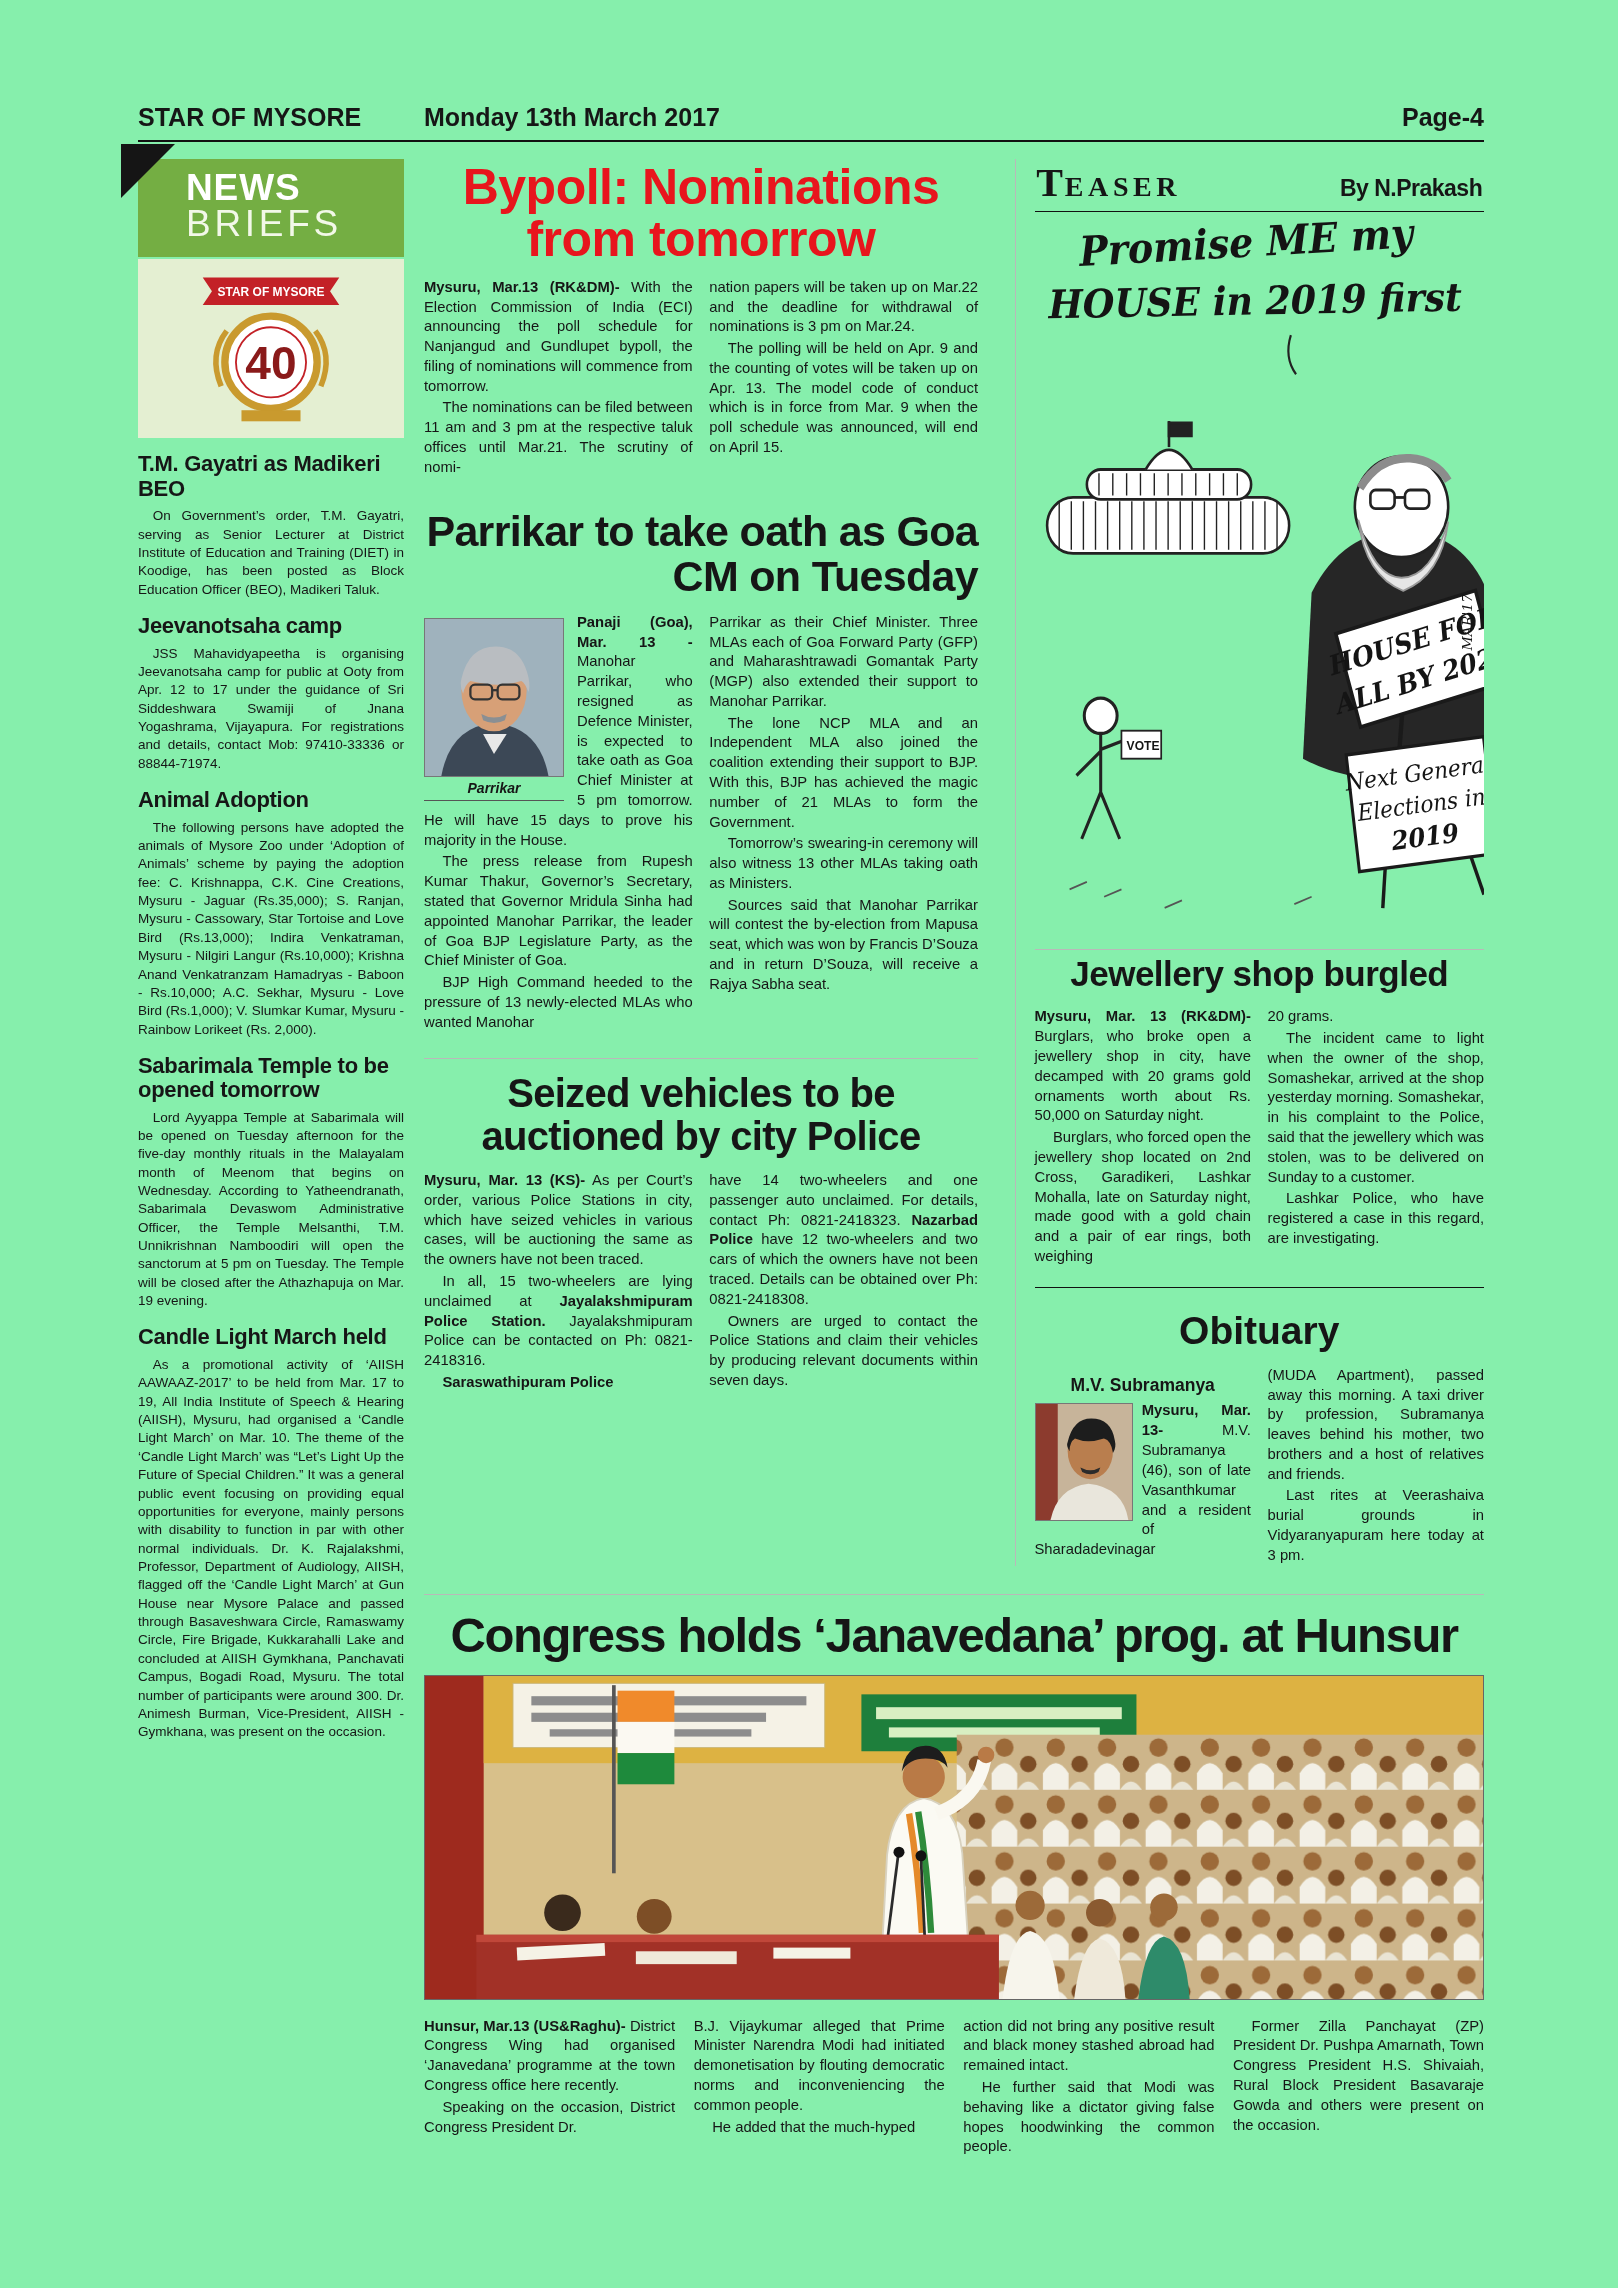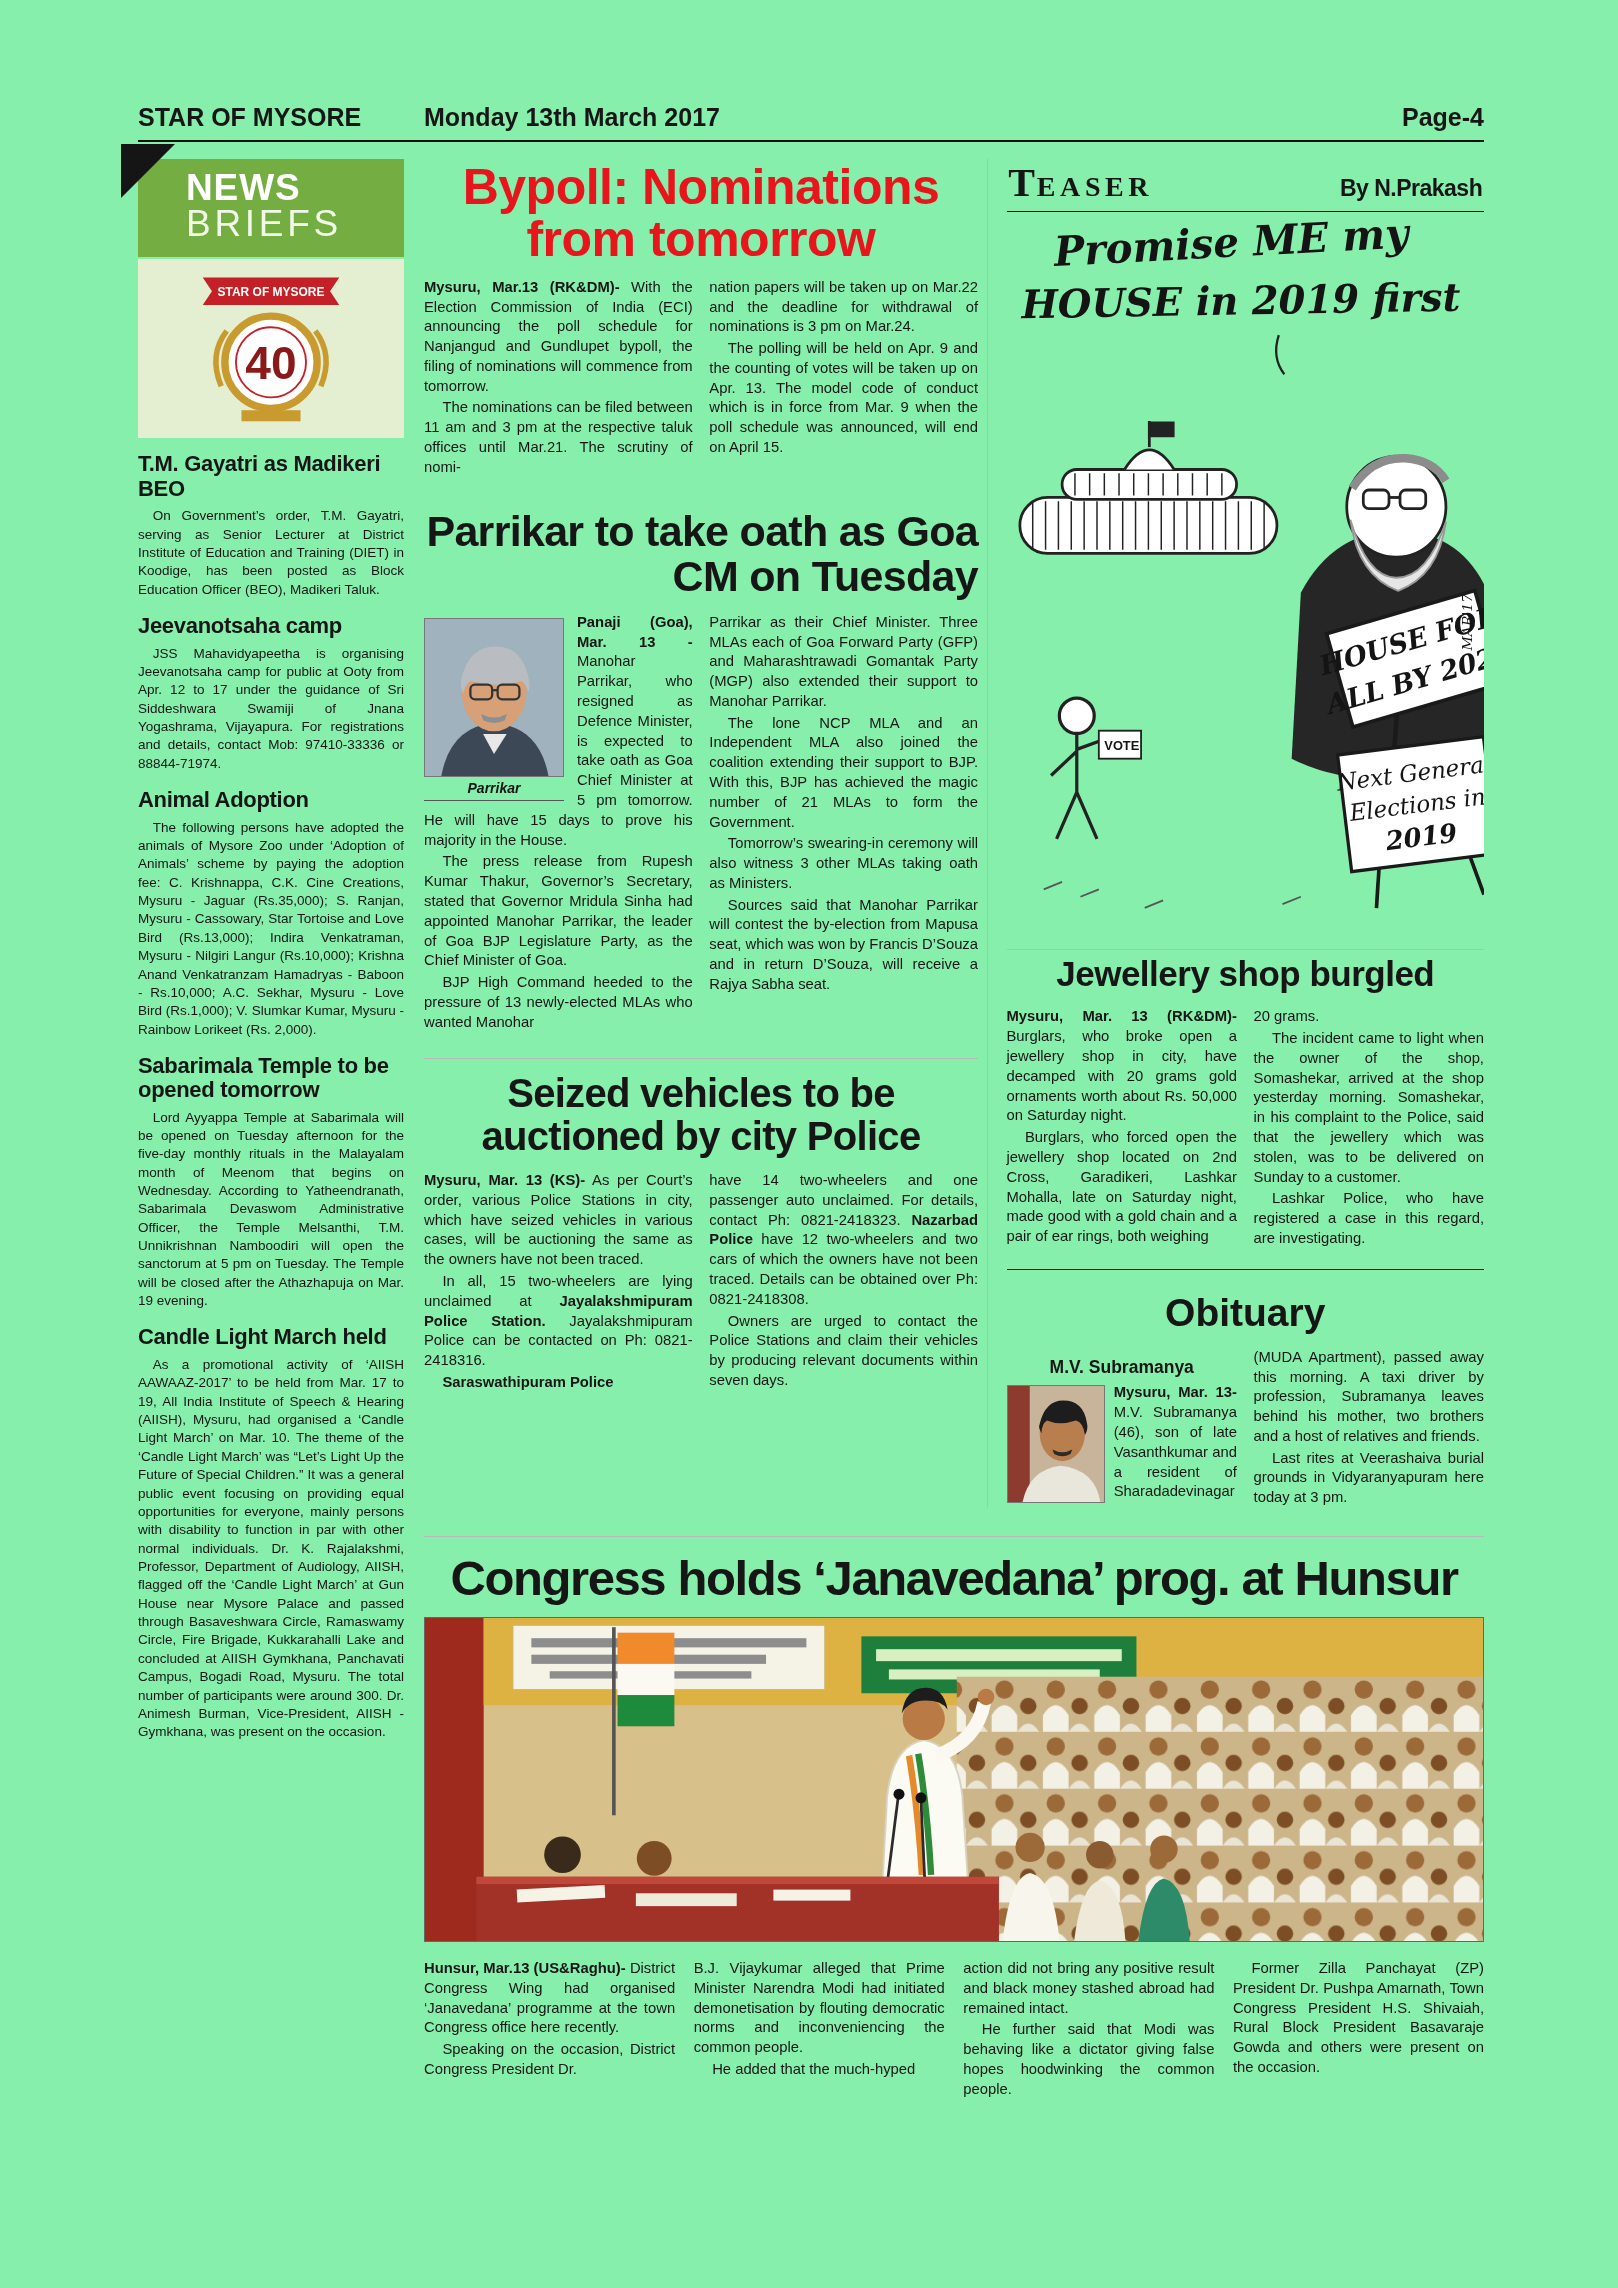--- a/index.html
+++ b/index.html
@@ -19,21 +19,21 @@
   .nb-box{position:relative;background:#74ae43;color:#fff;padding:11px 7.4px 13px 48px}
   .nb-box::before{content:"";position:absolute;top:-14.8px;left:-16.6px;border-top:54px solid #151515;border-right:54px solid transparent}
   .nb-l1{font-size:37px;font-weight:800;line-height:.95;letter-spacing:0.9px}
   .nb-l2{font-size:37px;font-weight:400;line-height:1.05;letter-spacing:3.7px;color:#f2f8e8}
   .nb-logo{background:#e4efd2;display:flex;justify-content:center;padding:11px 0 13px;margin-top:1.8px}
   .brief-h{font-size:22px;line-height:1.1;font-weight:700;letter-spacing:-0.3px;margin:14.8px 0 6.5px}
   .brief-b{font-size:13.5px;line-height:1.36;text-align:justify;text-indent:14.8px}
 
   
   .main{flex:1;display:flex;flex-direction:column;min-width:0}
-  .main-top{display:flex;gap:9px}
+  .main-top{display:flex;gap:37px}
   .main-left{flex:0 0 554px;width:554px}
   .main-right{flex:1;border-left:0.9px solid #b9b9b9;padding-left:18.5px;min-width:0}
 
   
   .story-cols{display:flex;gap:16.6px;margin-top:13px}
   .story-cols .col{flex:1;min-width:0}
   .col p{font-size:14.8px;line-height:1.34;text-align:justify}
   .col p + p{margin-top:1.8px}
   p.ind{text-indent:18.5px}
   .dl{font-weight:700}
@@ -164,21 +164,21 @@
                   </svg>
                   <div class="photo-cap">Parrikar</div>
                 </div>
                 <p><span class="dl">Panaji (Goa), Mar. 13 -</span> <span>Manohar Parrikar, who resigned as Defence Minister, is expected to take oath as Goa Chief Minister at 5 pm tomorrow. He will have 15 days to prove his majority in the House.</span></p>
                 <p class="ind">The press release from Rupesh Kumar Thakur, Governor’s Secretary, stated that Governor Mridula Sinha had appointed Manohar Parrikar, the leader of Goa BJP Legislature Party, as the Chief Minister of Goa.</p>
                 <p class="ind">BJP High Command heeded to the pressure of 13 newly-elected MLAs who wanted Manohar</p>
               </div>
               <div class="col">
                 <p>Parrikar as their Chief Minister. Three MLAs each of Goa Forward Party (GFP) and Maharashtrawadi Gomantak Party (MGP) also extended their support to Manohar Parrikar.</p>
                 <p class="ind">The lone NCP MLA and an Independent MLA also joined the coalition extending their support to BJP. With this, BJP has achieved the magic number of 21 MLAs to form the Government.</p>
-                <p class="ind">Tomorrow’s swearing-in ceremony will also witness 3 other MLAs taking oath as Ministers.</p>
+                <p class="ind">Tomorrow’s swearing-in ceremony will also witness 13 other MLAs taking oath as Ministers.</p>
                 <p class="ind">Sources said that Manohar Parrikar will contest the by-election from Mapusa seat, which was won by Francis D’Souza and in return D’Souza, will receive a Rajya Sabha seat.</p>
               </div>
             </div>
           </article>
 
           <article class="seized-sec">
             <h2 class="seized-head">Seized vehicles to be auctioned by city Police</h2>
             <div class="story-cols">
               <div class="col">
                 <p><span class="dl">Mysuru, Mar. 13 (KS)-</span> <span>As per Court’s order, various Police Stations in city, which have seized vehicles in various cases, will be auctioning the same as the owners have not been traced.</span></p>

